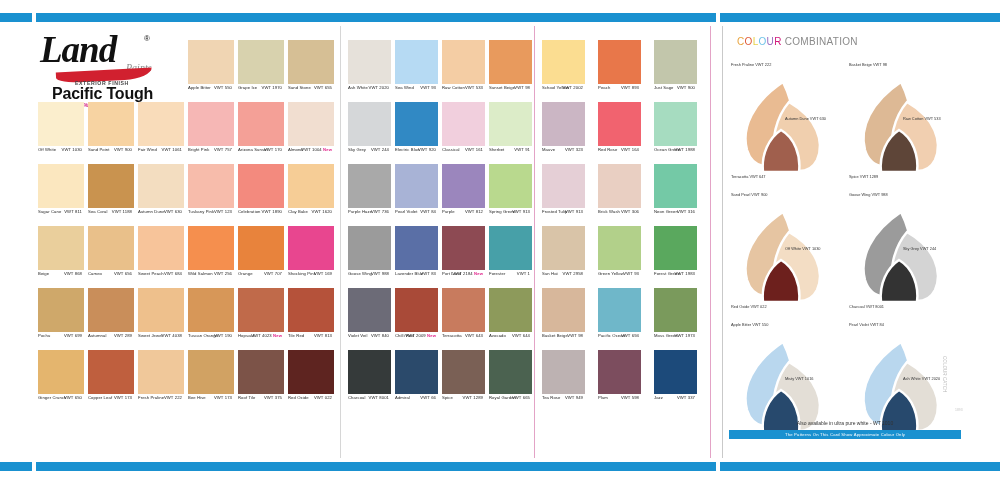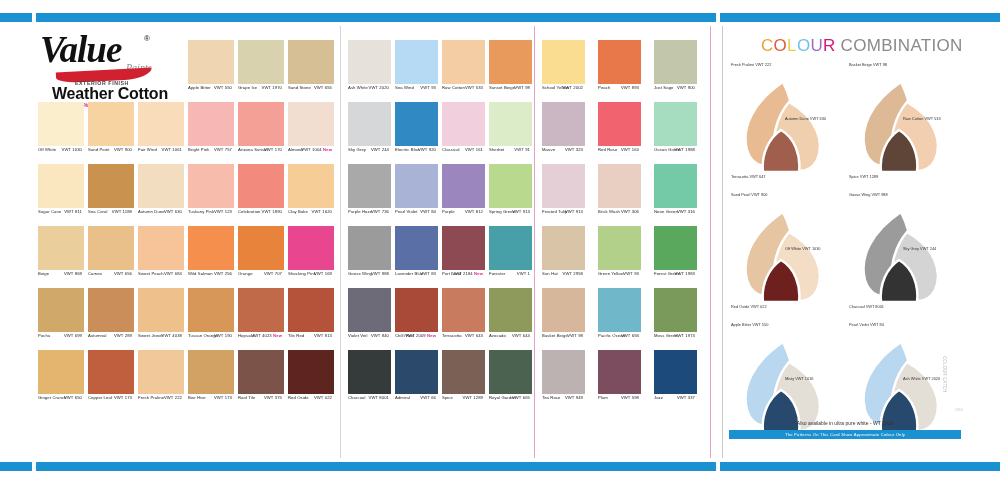--- a/index.html
+++ b/index.html
@@ -48,21 +48,21 @@
   .lab .nm { position:absolute; left:0; top:0; }
   .lab .cd { position:absolute; right:2px; top:0; }
   .lab .new { color:#e0218a; font-weight:bold; }
 
   
   #delHead { position:absolute; left:540px; top:26px; width:176px; height:14px;
              text-align:center; font-size:9.5px; font-weight:bold; color:#e0218a;
              letter-spacing:2.6px; }
 
   
-  #ccTitle { position:absolute; left:38px; top:10px; font-size:17px; letter-spacing:0.3px; }
+  #ccTitle { position:absolute; left:14px; top:10px; font-size:10px; letter-spacing:0.3px; }
   #ccTitle .c1{color:#e8a33d}.c2{color:#e05b3a}.c3{color:#e8d24a}.c4{color:#6fc3e8}
   #ccTitle .c5{color:#9a6cc0}.c6{color:#d2197c}
   #ccTitle .rest { color:#8a8a8a; }
 
   .combo { position:absolute; width:112px; height:128px; }
   .combo svg { position:absolute; left:8px; top:22px; }
   .clab { position:absolute; font-size:3.9px; color:#333; white-space:nowrap; }
 
   #alsoAv { position:absolute; left:0; top:394px; width:244px; text-align:center;
             font-size:5px; color:#333; }
@@ -83,26 +83,26 @@
     <div class="bar-notch" style="left:716px"></div>
   </div>
   <div class="bar bot">
     <div class="bar-notch" style="left:32px"></div>
     <div class="bar-notch" style="left:716px"></div>
   </div>
 
   <div class="panel" id="leftPanel">
 
     <div id="logoBlock">
-      <div class="logo-value">Value</div>
+      <div class="logo-value">Land</div>
       <div class="logo-reg">®</div>
       <div class="logo-paints">Paints</div>
       <div class="logo-swoosh"></div>
       <div class="logo-ext">EXTERIOR FINISH</div>
-      <div class="logo-wt">Weather Cotton</div>
+      <div class="logo-wt">Pacific Tough</div>
       <div class="logo-acr">100% Acrylic Based</div>
     </div>
 
     <div class="vsep" style="left:306px"></div>
     <div class="vsep" style="left:500px; background:#e3a3c6"></div>
     <div class="vsep" style="left:676px; background:#e3a3c6"></div>
 
     <div class="grid" id="gridLeft">
         <div class="cell" style="left: 154px; top: 14px; width: 46px;">
           <div class="sw" style="background: rgb(240, 213, 179);"></div>

